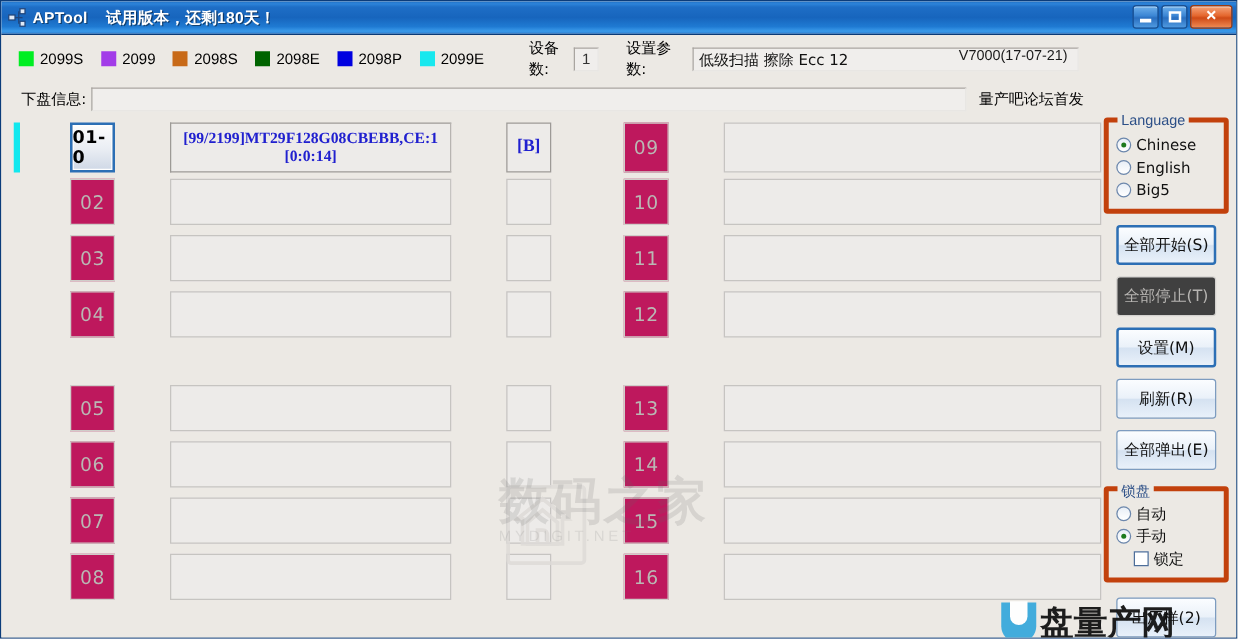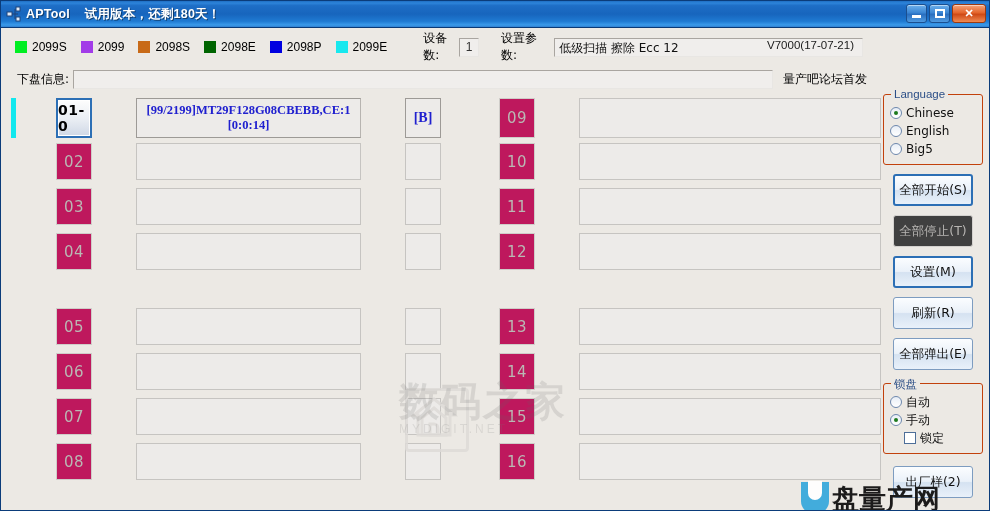--- a/index.html
+++ b/index.html
@@ -275,21 +275,21 @@
   }
 
   
   .side {
     position: absolute;
     right: 6px; top: 66px;
     width: 100px;
   }
   .groupbox {
     position: relative;
-    border: 1px solid #c2410c;
+    border: 4px solid #c2410c;
     border-radius: 3px;
     padding: 9px 6px 6px 6px;
     box-sizing: border-box;
   }
   .groupbox > .gb-title {
     position: absolute;
     top: -7px; left: 7px;
     background: #ece9e4;
     padding: 0 3px;
     font-size: 11.5px;

